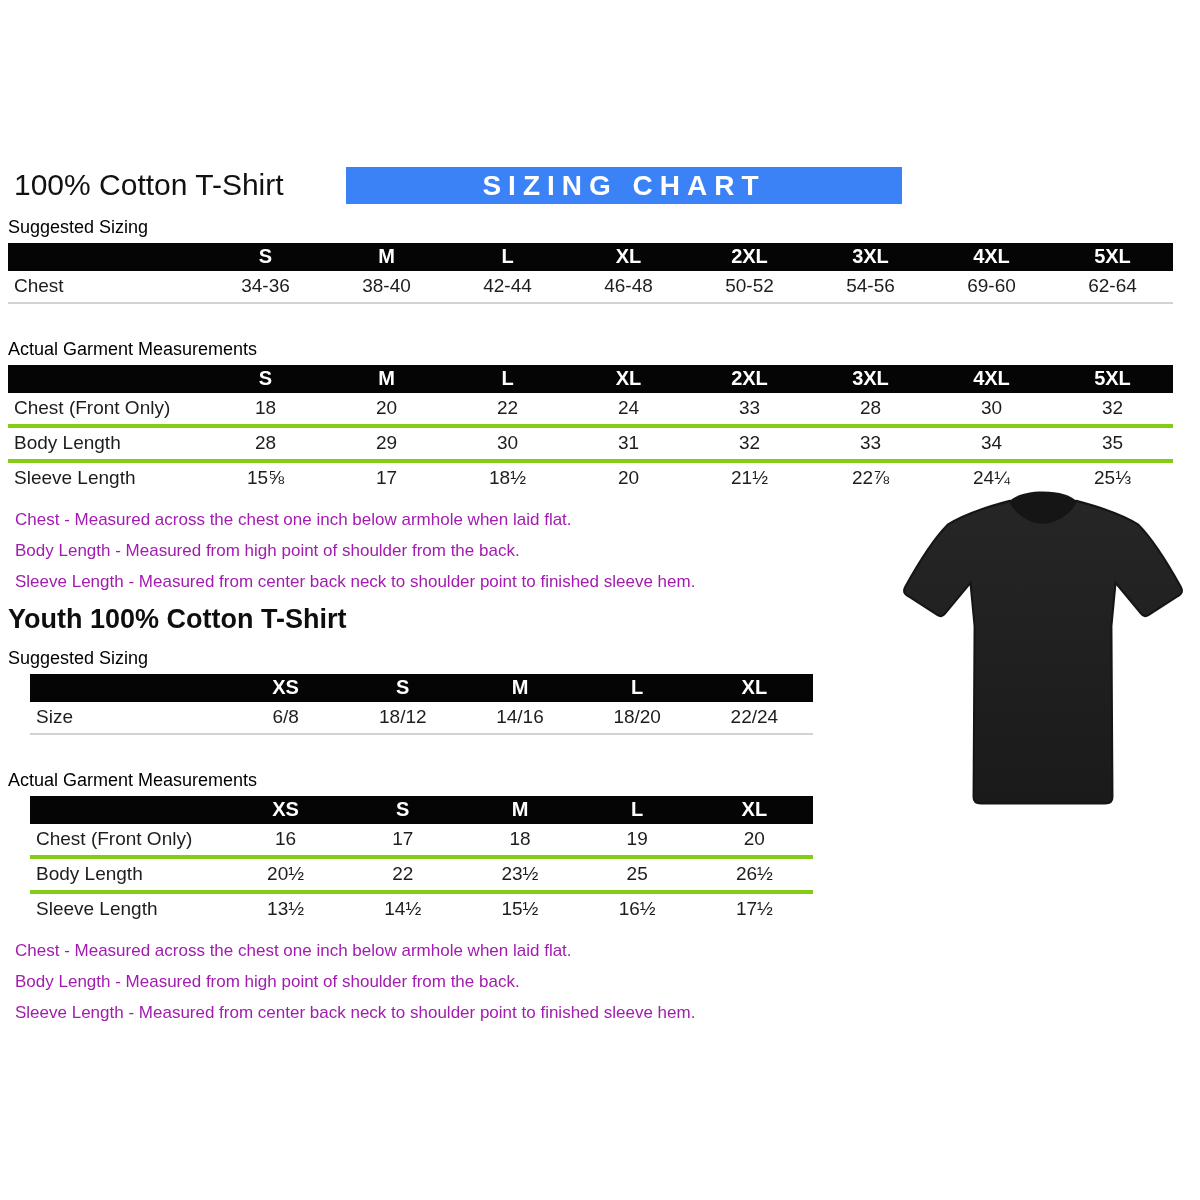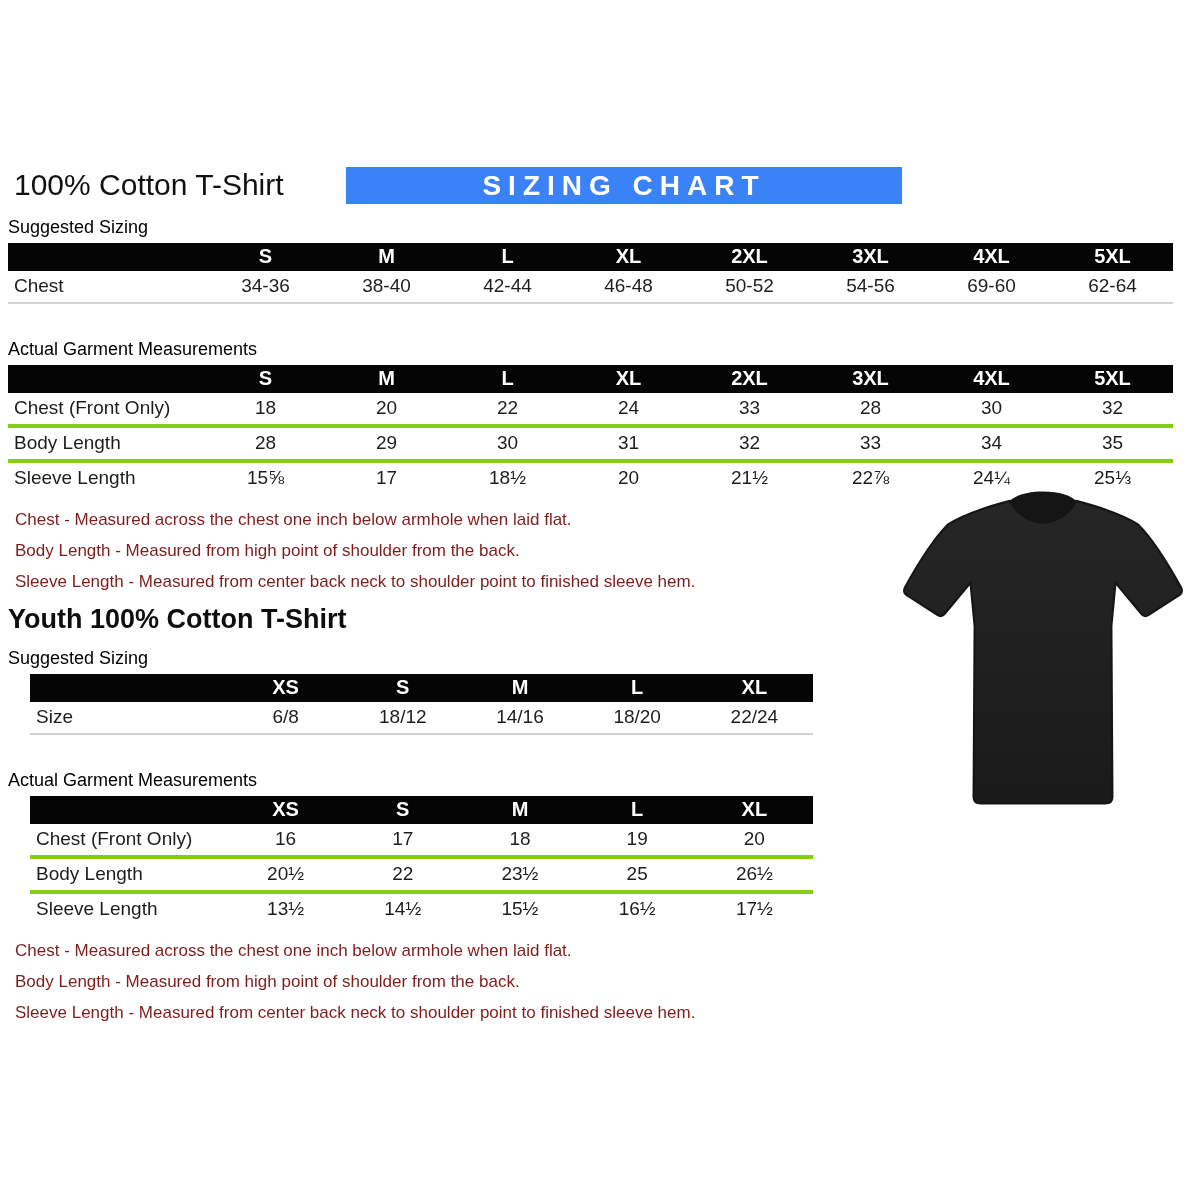--- a/index.html
+++ b/index.html
@@ -19,21 +19,21 @@
   table.w-youth{width:783px;margin-left:30px;}
   table.size-table th{background:#050505;color:#fff;font-weight:bold;font-size:20px;padding:2px 0 3px 0;text-align:center;}
   table.size-table th.label-col{width:197px;}
   table.size-table td{font-size:19px;text-align:center;padding:4px 0 5px 0;color:#1d1d1d;}
   table.size-table td.row-label{text-align:left;padding-left:6px;}
   table.size-table td.row-label .bold{font-weight:normal;}
   table.suggested tbody td{border-bottom:2px solid #d2d2d2;}
   table.measure tbody tr + tr td{border-top:4px solid #84cc16;}
 
   .notes{margin:16px 0 0 15px;}
-  .notes .note{font-size:17px;color:#7f1d1d;margin-bottom:11px;}
+  .notes .note{font-size:17px;color:#a21caf;margin-bottom:11px;}
   .youth-title{font-size:27px;font-weight:bold;color:#0e0e0e;margin:6px 0 0 8px;line-height:32px;}
 
   .tshirt-wrap{position:absolute;left:886px;top:476px;width:314px;height:342px;}
   .tshirt-wrap svg{width:100%;height:100%;display:block;}
 </style>
 </head>
 <body>
 
 <div class="page">
 

